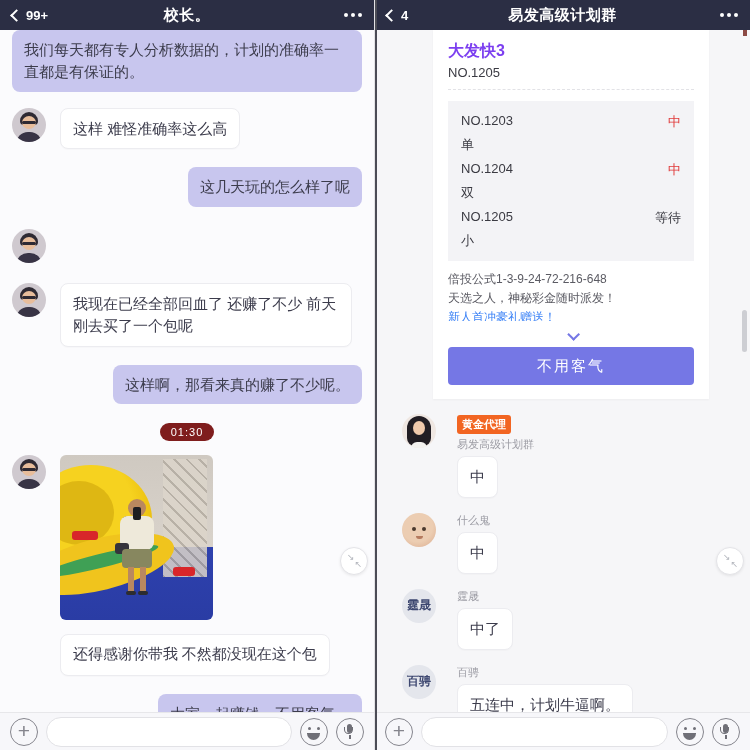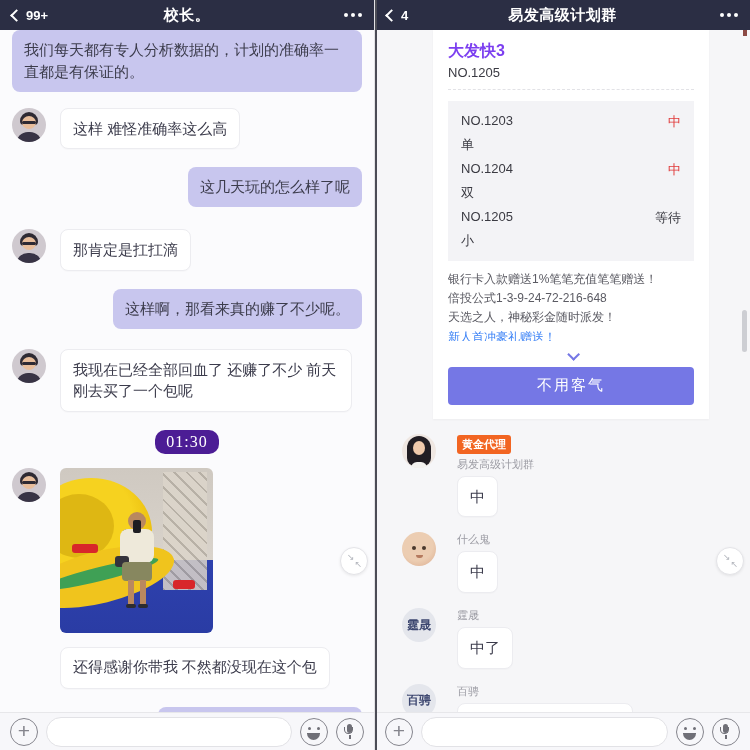--- a/index.html
+++ b/index.html
@@ -26,21 +26,21 @@
   .bubble { display:inline-block; font-size:15px; line-height:1.45; color:#3c3c4c; padding:9px 12px; border-radius:8px; max-width:296px; word-break:break-all; }
   .bubble.white { background:#fff; border:1px solid #ececf0; box-shadow:0 1px 1px rgba(0,0,0,.02); }
   .bubble.lav { background:#c8c6ee; }
   .full-bubble { display:block; margin:0 12px 4px 12px; max-width:none; }
   .msg-row { display:flex; align-items:flex-start; padding:0 12px; margin-top:16px; }
   .msg-row .bubble { margin-left:14px; }
   .msg-row.no-avatar .bubble { margin-left:48px; }
   .msg-row.out { justify-content:flex-end; margin-top:18px; }
   .msg-row.out .bubble { margin-left:0; }
   .time-row { text-align:center; margin-top:18px; }
-  .time-pill { display:inline-block; background:#4c1d95; color:#fff; font-size:16px; padding:3px 11px; border-radius:10px; letter-spacing:1px;font-family:Liberation Serif, serif; }
+  .time-pill { display:inline-block; background:#7f1d1d; color:#fff; font-size:11px; padding:3px 11px; border-radius:10px; letter-spacing:1px; }
 
   
   .avatar { width:34px; height:34px; border-radius:50%; flex:0 0 34px; position:relative; overflow:hidden; }
   .avatar-man { background:#cfc9cf; }
   .avatar-man .hair { position:absolute; left:8px; top:4px; width:18px; height:13px; border-radius:9px 9px 4px 4px; background:#2e2a33; }
   .avatar-man .face { position:absolute; left:10px; top:8px; width:14px; height:13px; border-radius:50%; background:#e7bd9b; }
   .avatar-man .glasses { position:absolute; left:10px; top:13px; width:14px; height:3px; background:#2e2a33; border-radius:2px; }
   .avatar-man .body { position:absolute; left:4px; bottom:-4px; width:26px; height:14px; border-radius:12px 12px 0 0; background:#383445; }
   .avatar-woman { background:#efe7e2; }
   .avatar-woman .hair { position:absolute; left:5px; top:2px; width:24px; height:30px; border-radius:12px 12px 8px 8px; background:#211d23; }
@@ -153,35 +153,34 @@
         <div class="bubble lav">这几天玩的怎么样了呢</div>
       </div>
 
       <div class="msg-row" style="margin-top:22px;">
         <div class="avatar avatar-man">
             <i class="hair"></i>
             <i class="face"></i>
             <i class="glasses"></i>
             <i class="body"></i>
           </div>
-        <div class="bubble white">那肯定是扛扛滴</div>
+      </div>
+
+      <div class="msg-row" style="margin-top:20px;">
+        <div class="avatar avatar-man">
+            <i class="hair"></i>
+            <i class="face"></i>
+            <i class="glasses"></i>
+            <i class="body"></i>
+          </div>
+        <div class="bubble white" style="max-width:292px;">我现在已经全部回血了 还赚了不少 前天刚去买了一个包呢</div>
       </div>
 
       <div class="msg-row out">
         <div class="bubble lav">这样啊，那看来真的赚了不少呢。</div>
-      </div>
-
-      <div class="msg-row" style="margin-top:20px;">
-        <div class="avatar avatar-man">
-            <i class="hair"></i>
-            <i class="face"></i>
-            <i class="glasses"></i>
-            <i class="body"></i>
-          </div>
-        <div class="bubble white" style="max-width:292px;">我现在已经全部回血了 还赚了不少 前天刚去买了一个包呢</div>
       </div>
 
       <div class="time-row">
         <span class="time-pill">01:30</span>
       </div>
 
       <div class="msg-row" style="margin-top:14px;">
         <div class="avatar avatar-man">
             <i class="hair"></i>
             <i class="face"></i>
@@ -277,21 +276,20 @@
           <div class="plan-row">
             <div class="plan-row-top">
               <span>NO.1205</span>
               <span class="plan-res wait">等待</span>
             </div>
             <div class="plan-pick">小</div>
           </div>
         </div>
 
         <div class="plan-promo">
-          <div>银行卡入款赠送1%笔笔充值笔笔赠送！</div>
           <div>倍投公式1-3-9-24-72-216-648</div>
           <div>天选之人，神秘彩金随时派发！</div>
           <div class="fade">新人首冲豪礼赠送！</div>
         </div>
 
         <div class="chev-down-wrap">
           <i class="chev-down"></i>
         </div>
 
         <button class="follow-btn">不用客气</button>

